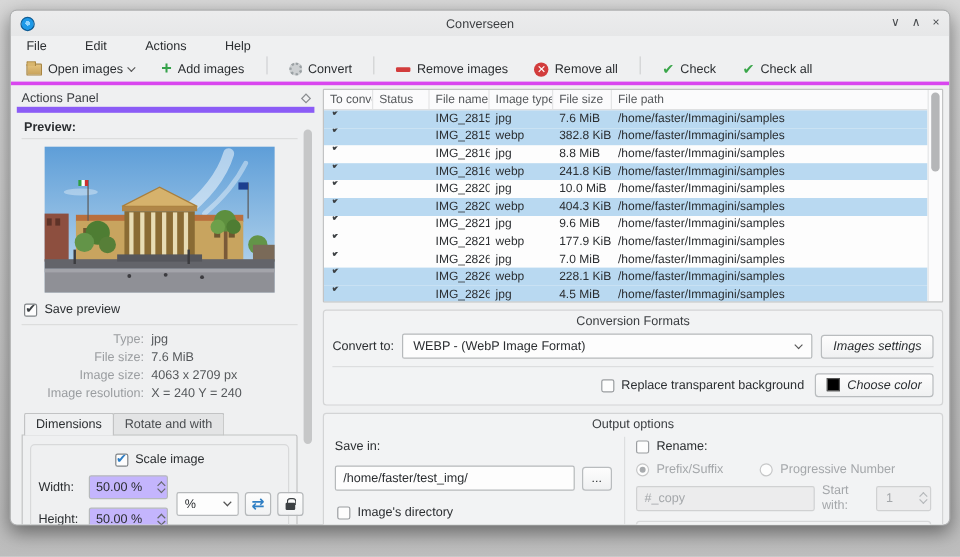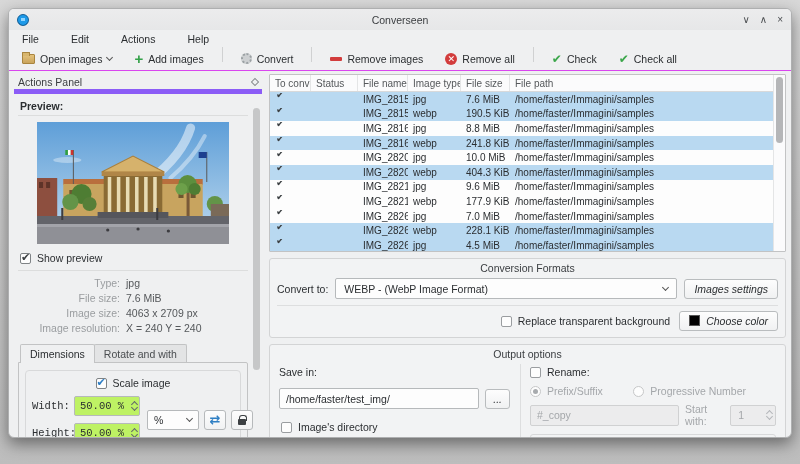--- a/index.html
+++ b/index.html
@@ -22,21 +22,21 @@
     background:radial-gradient(circle at 50% 45%, #8fd4ff 0 25%, #1d99e8 26% 70%, #1272b5 71%);
     border:1px solid #0e5d96;}
   .title-text{ position:absolute; left:0; right:0; text-align:center; color:#3a3d40; font-size:10.5px;}
   .win-controls{ margin-left:auto; display:flex; gap:10px; align-items:center; z-index:2;}
   .win-btn{ color:#4a4d50; font-size:10px; line-height:10px; cursor:default;}
   
   .menubar{ height:17px; display:flex; align-items:center; padding:0 6px; gap:18px; flex:0 0 auto;}
   .menu-item{ padding:1px 7px; border-radius:2px; color:#2b2e31;}
   
   .toolbar{ height:24px; display:flex; padding:0 6px; gap:8px;
-    border-bottom:1px solid #d946ef; flex:0 0 auto;}
+    border-bottom:3px solid #d946ef; flex:0 0 auto;}
   .tbtn{ display:flex; align-items:center; gap:5px; padding:3px 7px; border-radius:3px; color:#2b2e31;}
   .tsep{ width:1px; height:15px; background:#d0d1d2; margin:0 3px;}
   .icon-folder{ position:relative; width:13px; height:10px; background:linear-gradient(#e4c27c,#c9a45c);
     border:1px solid #a9853f; border-radius:1px;}
   .icon-folder::before{ content:""; position:absolute; left:-1px; top:-3px; width:6px; height:3px;
     background:#d8b66e; border:1px solid #a9853f; border-bottom:none; border-radius:1px 1px 0 0;}
   .chev{ width:5px; height:5px; border-right:1.4px solid #555; border-bottom:1.4px solid #555;
     transform:rotate(45deg); margin-top:-3px;}
   .icon-plus{ color:#35a24a; font-size:15px; font-weight:700; line-height:10px;}
   .icon-gear{ width:11px; height:11px; border-radius:50%; border:2px dotted #9aa0a3; background:#cdd0d2;}
@@ -68,22 +68,22 @@
   .info-value{ color:#55585b;}
   
   .tabs{ display:flex; margin-left:2px;}
   .tab{ padding:3px 9px 3px 9px; border:1px solid #c2c3c4; background:#e3e4e5; color:#4a4d50;
     border-bottom:none; border-radius:2px 2px 0 0; margin-right:-1px;}
   .tab.active{ background:#eff0f1; position:relative; z-index:2; color:#2b2e31;}
   .tab-panel{ border:1px solid #c2c3c4; border-radius:0 2px 2px 2px; padding:7px 6px 6px 6px; position:relative; z-index:1; margin-top:-1px;}
   .tab-inner{ border:1px solid #d8d9da; border-radius:4px; padding:6px 6px 5px 6px;}
   .scale-row{ display:flex; justify-content:center; margin-bottom:7px;}
   .dim-grid{ display:flex; gap:7px; align-items:center;}
-  .dim-left{ display:grid; grid-template-columns:38px 66px; row-gap:7px; column-gap:4px; align-items:center;font-family:Liberation Mono, monospace;}
-  .spin{ display:flex; align-items:center; background:#bef264; border:1px solid #b6b9bb; border-radius:2px;
+  .dim-left{ display:grid; grid-template-columns:38px 66px; row-gap:7px; column-gap:4px; align-items:center;}
+  .spin{ display:flex; align-items:center; background:#c4b5fd; border:1px solid #b6b9bb; border-radius:2px;
     height:20px; padding:0 2px 0 5px;justify-content:center;}
   .spin .val{ flex:1; color:#2b2e31;}
   .spin-arrows{ display:flex; flex-direction:column; align-items:center; gap:1px;}
   .sa{ width:5px; height:5px; border-right:1.3px solid #64676a; border-bottom:1.3px solid #64676a;}
   .sa.up{ transform:rotate(-135deg); margin-bottom:-1px;}
   .sa.down{ transform:rotate(45deg); margin-top:-2px;}
   .dim-right{ display:flex; align-items:center; gap:5px;}
   .combo-sm{ display:flex; align-items:center; gap:6px; background:#fdfdfd; border:1px solid #b6b9bb;
     border-radius:2px; height:20px; padding:0 6px; width:52px;}
   .combo-sm .val{ flex:1;}
@@ -271,21 +271,21 @@
             <rect x="0" y="102" width="190" height="3" fill="#a3a4aa"></rect>
             <circle cx="70" cy="108" r="1.6" fill="#3c3c40"></circle>
             <circle cx="100" cy="107" r="1.6" fill="#3c3c40"></circle>
             <circle cx="130" cy="109" r="1.6" fill="#3c3c40"></circle>
             <rect x="24" y="86" width="2" height="12" fill="#3c3c40"></rect>
             <rect x="118" y="86" width="2" height="12" fill="#3c3c40"></rect>
           </svg>
         </div>
         <div class="cb-row">
           <span class="cb checked"></span>
-          <span>Show preview</span>
+          <span>Save preview</span>
         </div>
         <div class="hr"></div>
         <div class="info-grid">
           <span class="info-label">Type:</span>
           <span class="info-value">jpg</span>
           <span class="info-label">File size:</span>
           <span class="info-value">7.6 MiB</span>
           <span class="info-label">Image size:</span>
           <span class="info-value">4063 x 2709 px</span>
           <span class="info-label">Image resolution:</span>
@@ -360,21 +360,21 @@
     <div class="tc c-name">IMG_2815.jpg</div>
     <div class="tc c-type">jpg</div>
     <div class="tc c-size">7.6 MiB</div>
     <div class="tc c-path">/home/faster/Immagini/samples</div>
   </div>
               <div class="trow selected">
     <div class="tc"><span class="rcheck checked"></span></div>
     <div class="tc c-status"></div>
     <div class="tc c-name">IMG_2815_co...</div>
     <div class="tc c-type">webp</div>
-    <div class="tc c-size">190.5 KiB</div>
+    <div class="tc c-size">382.8 KiB</div>
     <div class="tc c-path">/home/faster/Immagini/samples</div>
   </div>
               <div class="trow">
     <div class="tc"><span class="rcheck checked"></span></div>
     <div class="tc c-status"></div>
     <div class="tc c-name">IMG_2816.jpg</div>
     <div class="tc c-type">jpg</div>
     <div class="tc c-size">8.8 MiB</div>
     <div class="tc c-path">/home/faster/Immagini/samples</div>
   </div>

